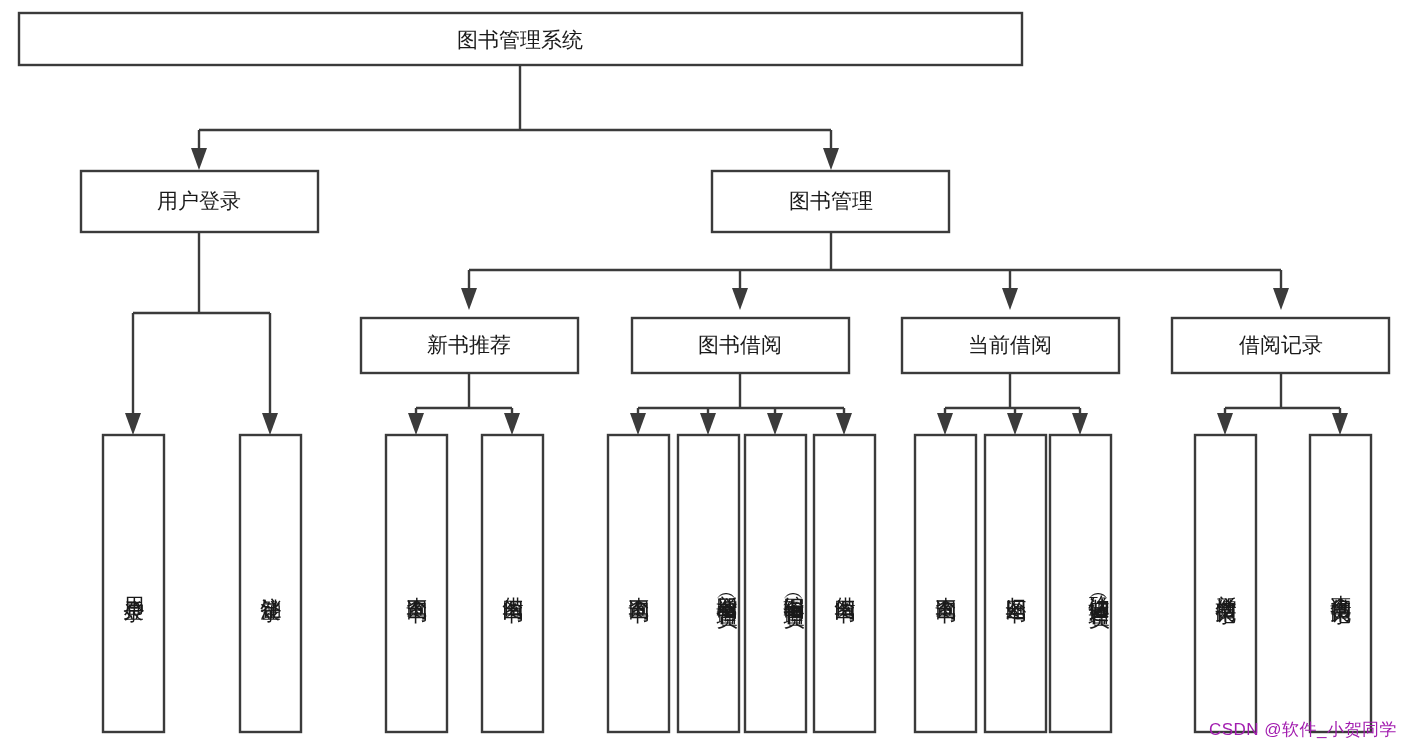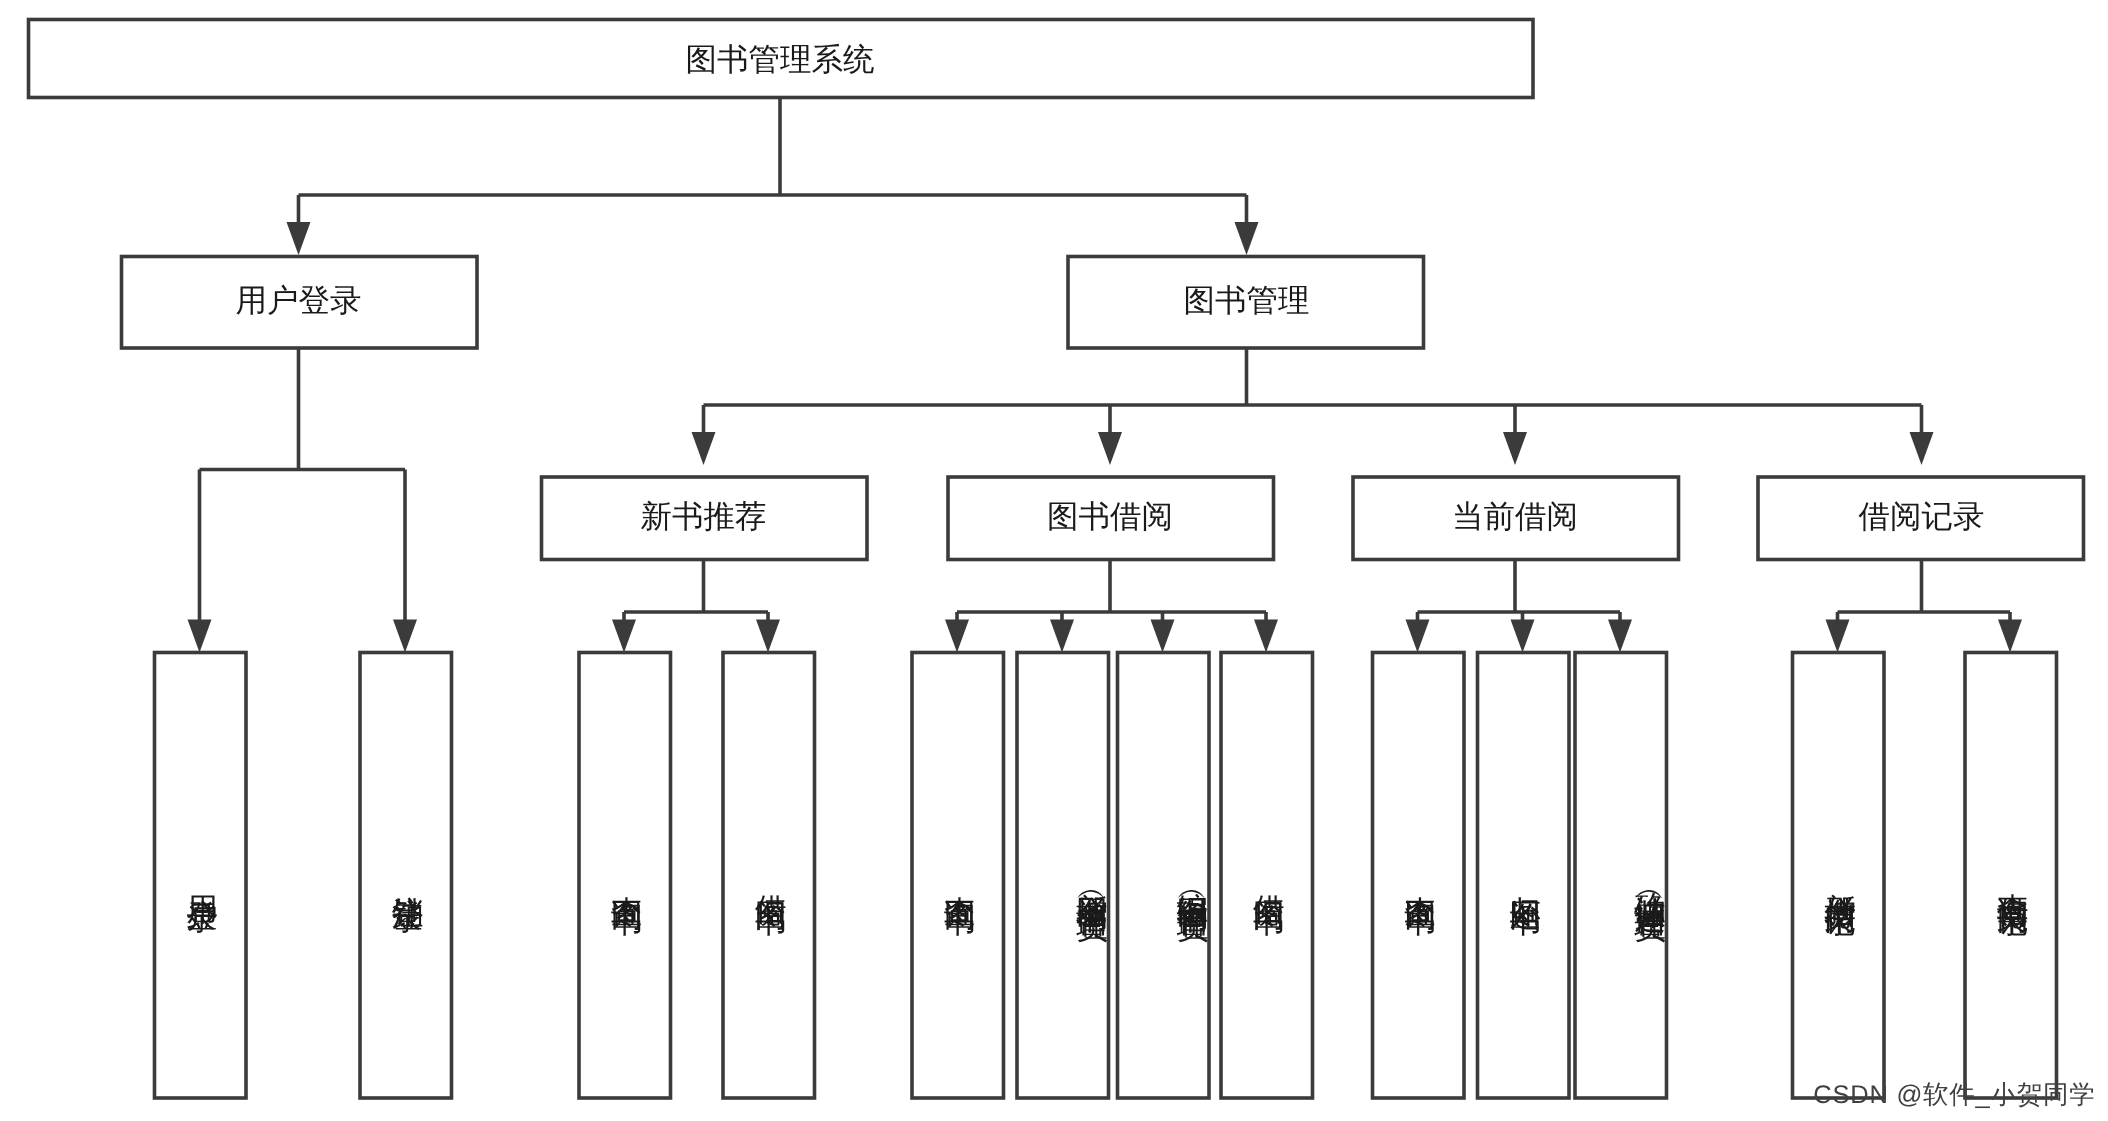--- a/index.html
+++ b/index.html
@@ -63,21 +63,21 @@
     text-align: center;
     white-space: nowrap;
     pointer-events: none;
   }
   .watermark {
     position: absolute;
     right: 8px;
     bottom: 6px;
     font-family: "Liberation Sans", "DejaVu Sans", sans-serif;
     font-size: 17px;
-    color: #404040;
+    color: #a21caf;
     white-space: nowrap;
     letter-spacing: 0.5px;
   }
 </style>
 </head>
 <body>
 
 <div id="diagram-root">
 
   <svg class="diagram-canvas" viewBox="0 0 1405 747">

